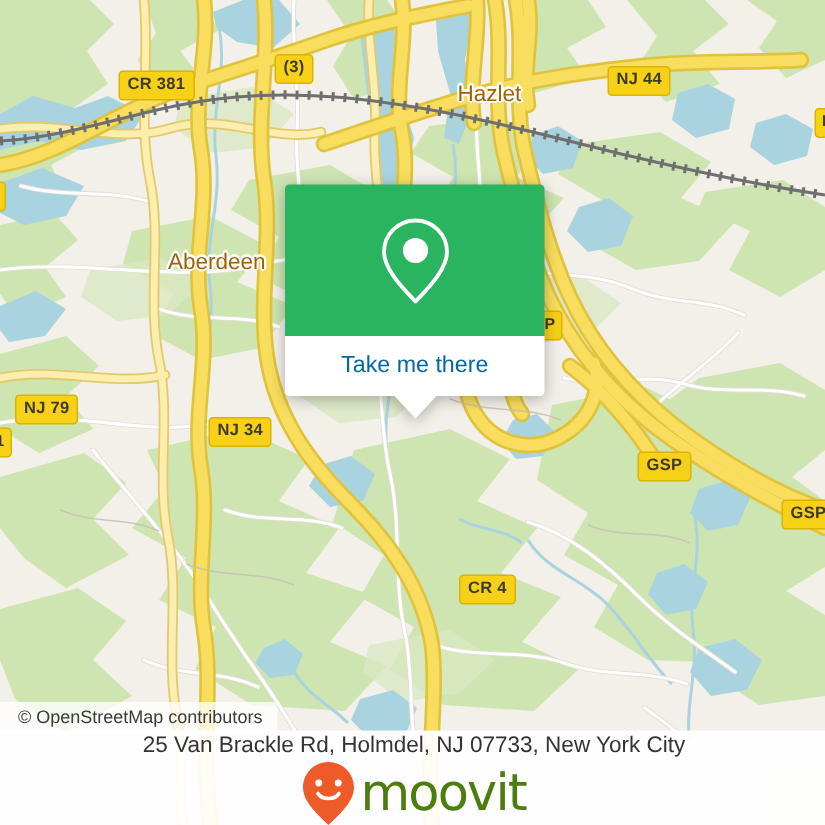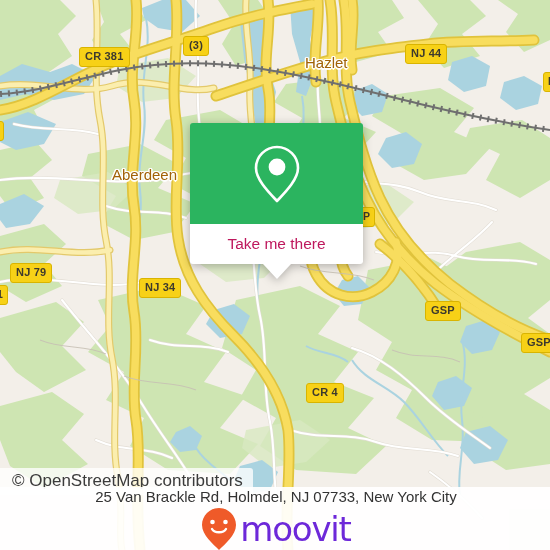--- a/index.html
+++ b/index.html
@@ -53,53 +53,53 @@
   }
   #popup-top{
     background:#2bb45f;height:101px;border-radius:3px 3px 0 0;
     display:flex;align-items:center;justify-content:center;
   }
   #popup-bottom{
     background:#fff;height:40px;border-radius:0 0 3px 3px;
     display:flex;align-items:center;justify-content:center;
   }
   #popup-label{
-    color:#be185d;font-size:15.5px;font-family:"Liberation Sans",sans-serif;
+    color:#0369a1;font-size:15.5px;font-family:"Liberation Sans",sans-serif;
   }
   #popup-tail{
     position:absolute;left:50%;top:141px;margin-left:-14px;
     width:0;height:0;border-left:14px solid transparent;
     border-right:14px solid transparent;border-top:15px solid #fff;
   }
 
   
   #attribution{
     position:absolute;left:0;top:468px;
     padding:3px 10px 4px 12px;
     background:rgba(255,255,255,.78);
-    color:#3b3b3b;font-size:17px;
+    color:#3b3b3b;font-size:12px;
     font-family:"Liberation Sans",sans-serif;
     border-radius:0 3px 0 0;
   }
 
   
   #footer{
     position:absolute;left:0;right:0;top:487px;height:63px;
     background:rgba(255,255,255,.93);
     display:flex;align-items:center;justify-content:space-between;
     box-sizing:border-box;padding:0 14px 0 16px;flex-direction:column;
   }
   #footer-address{
     color:#333;font-size:15px;line-height:20px;
     font-family:"Liberation Sans",sans-serif;
     max-width:390px;
   }
   #footer-logo{display:flex;align-items:center;gap:3px;}
   #footer-logo .wordmark{
-    color:#6d28d9;font-size:34px;line-height:34px;
+    color:#4d7c0f;font-size:34px;line-height:34px;
     font-family:"DejaVu Sans",sans-serif;
     letter-spacing:-1.2px;
   }
 </style>
 </head>
 <body>
 
 <div id="app">
 
   <div id="map">

